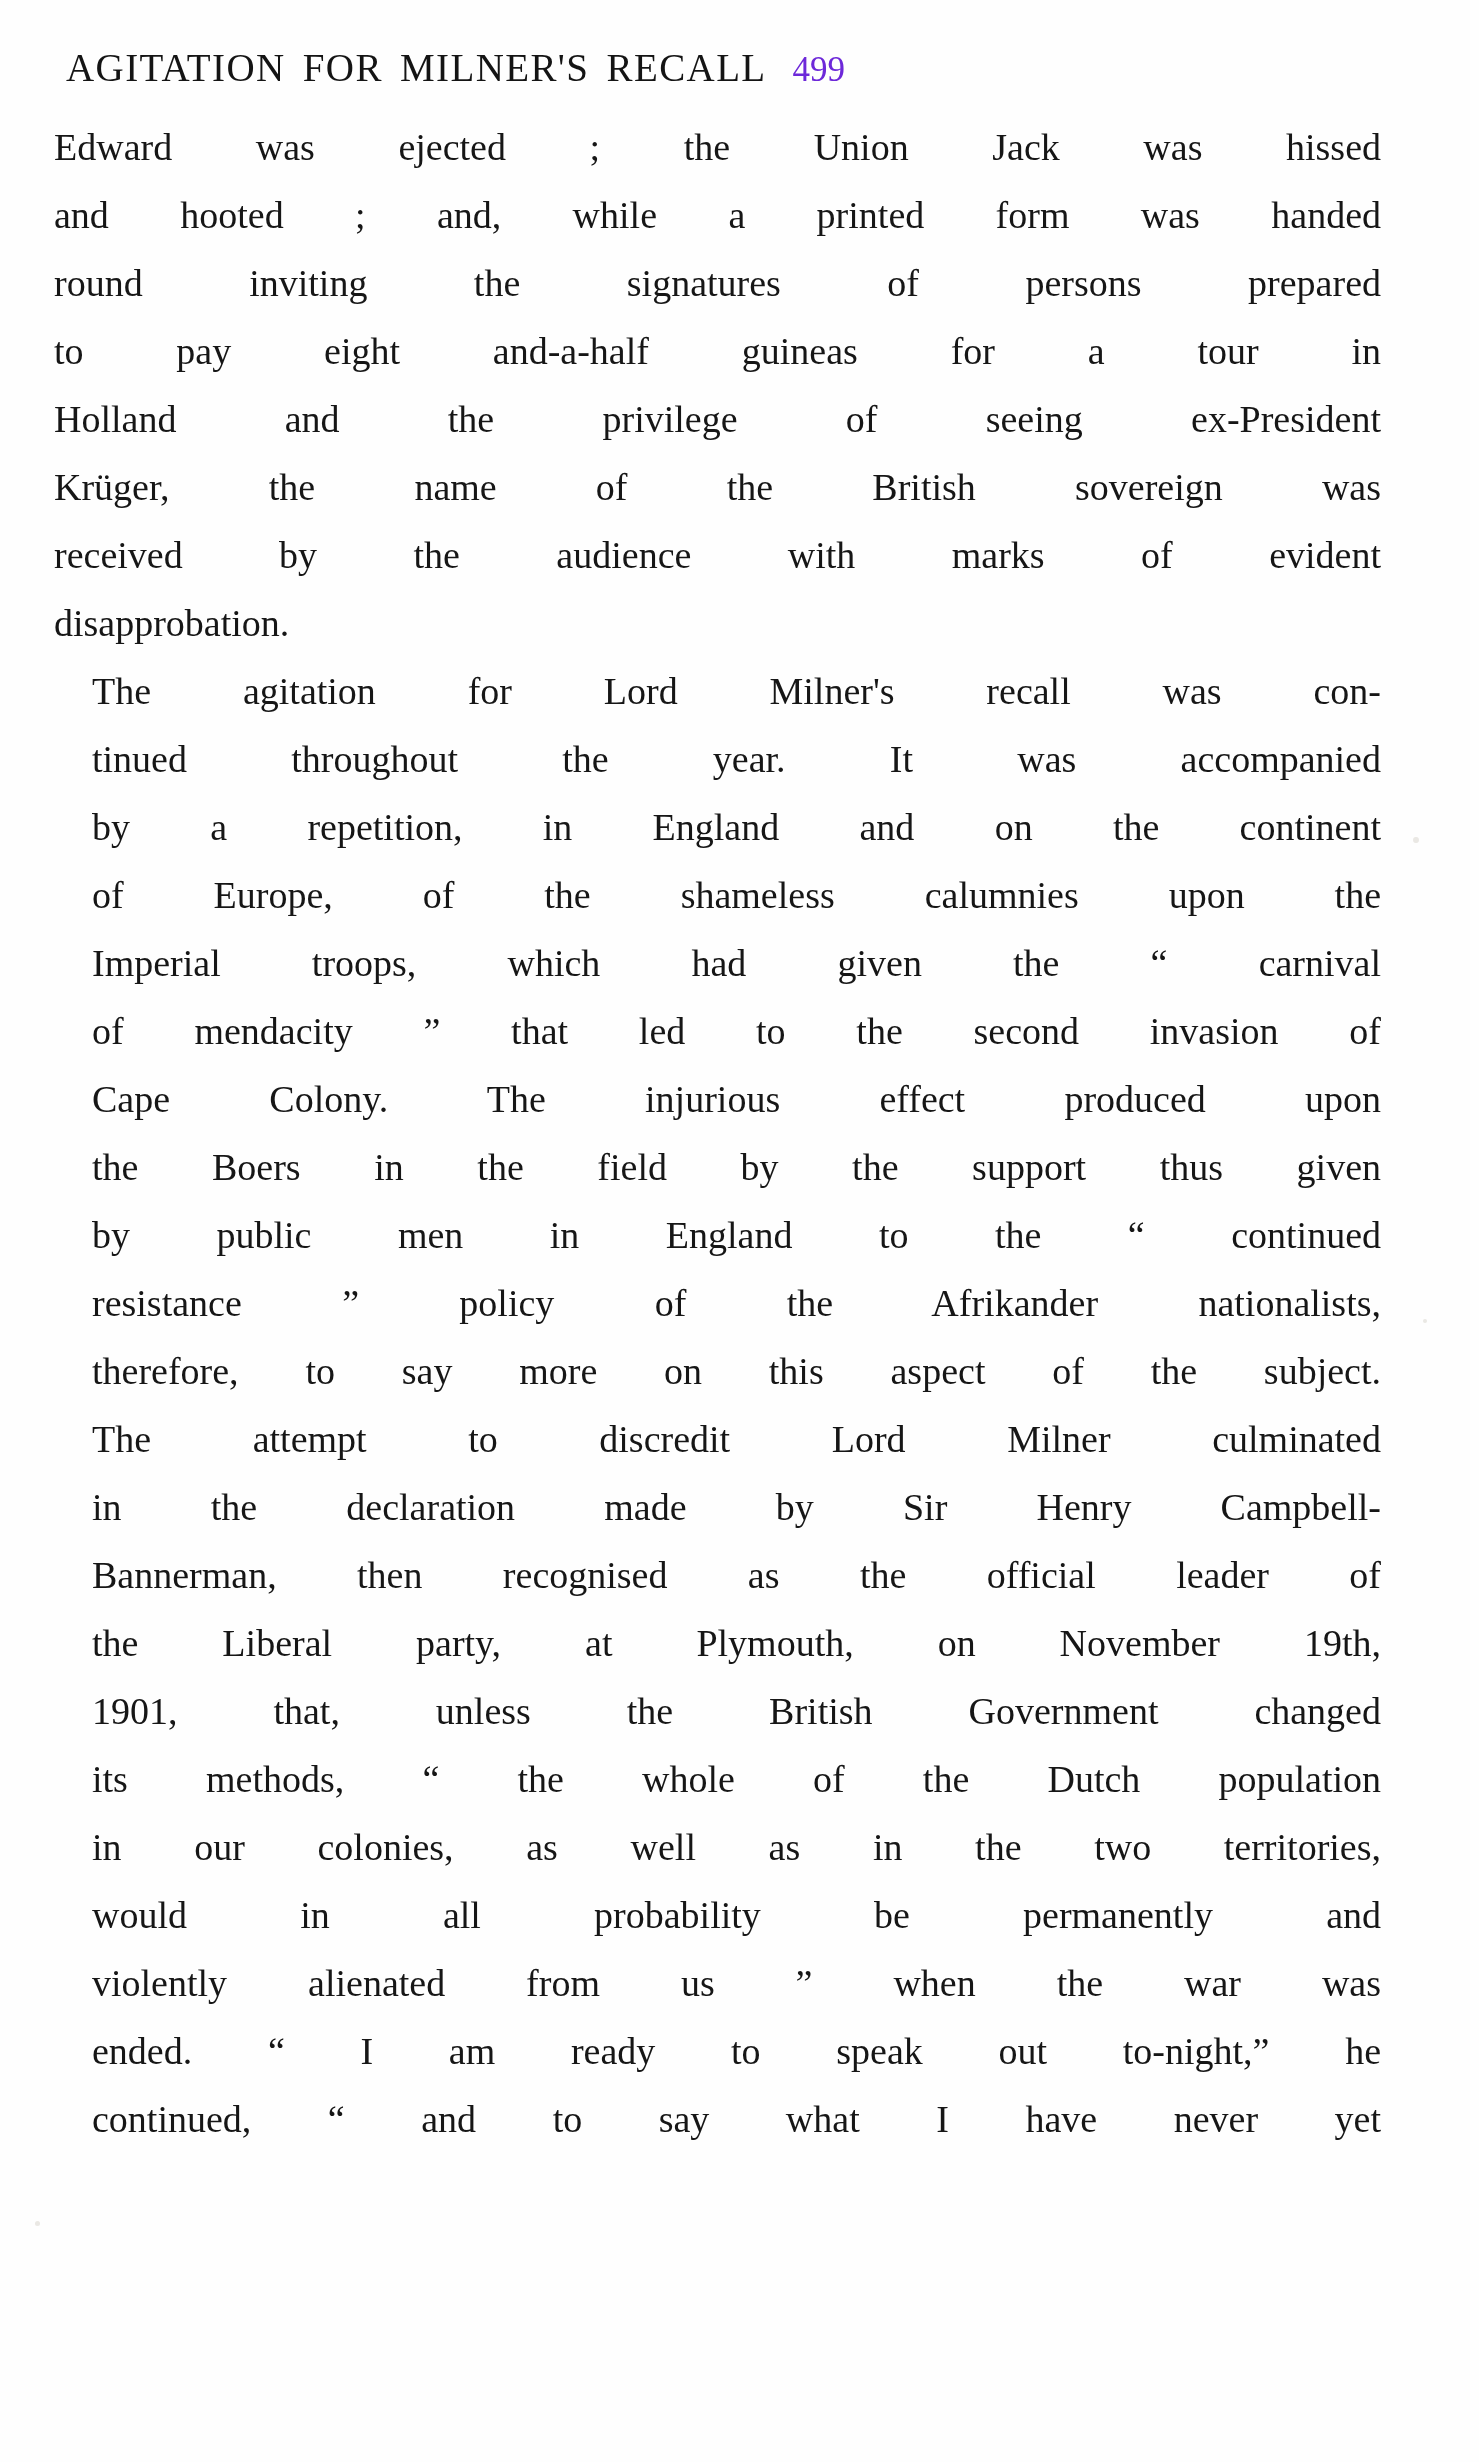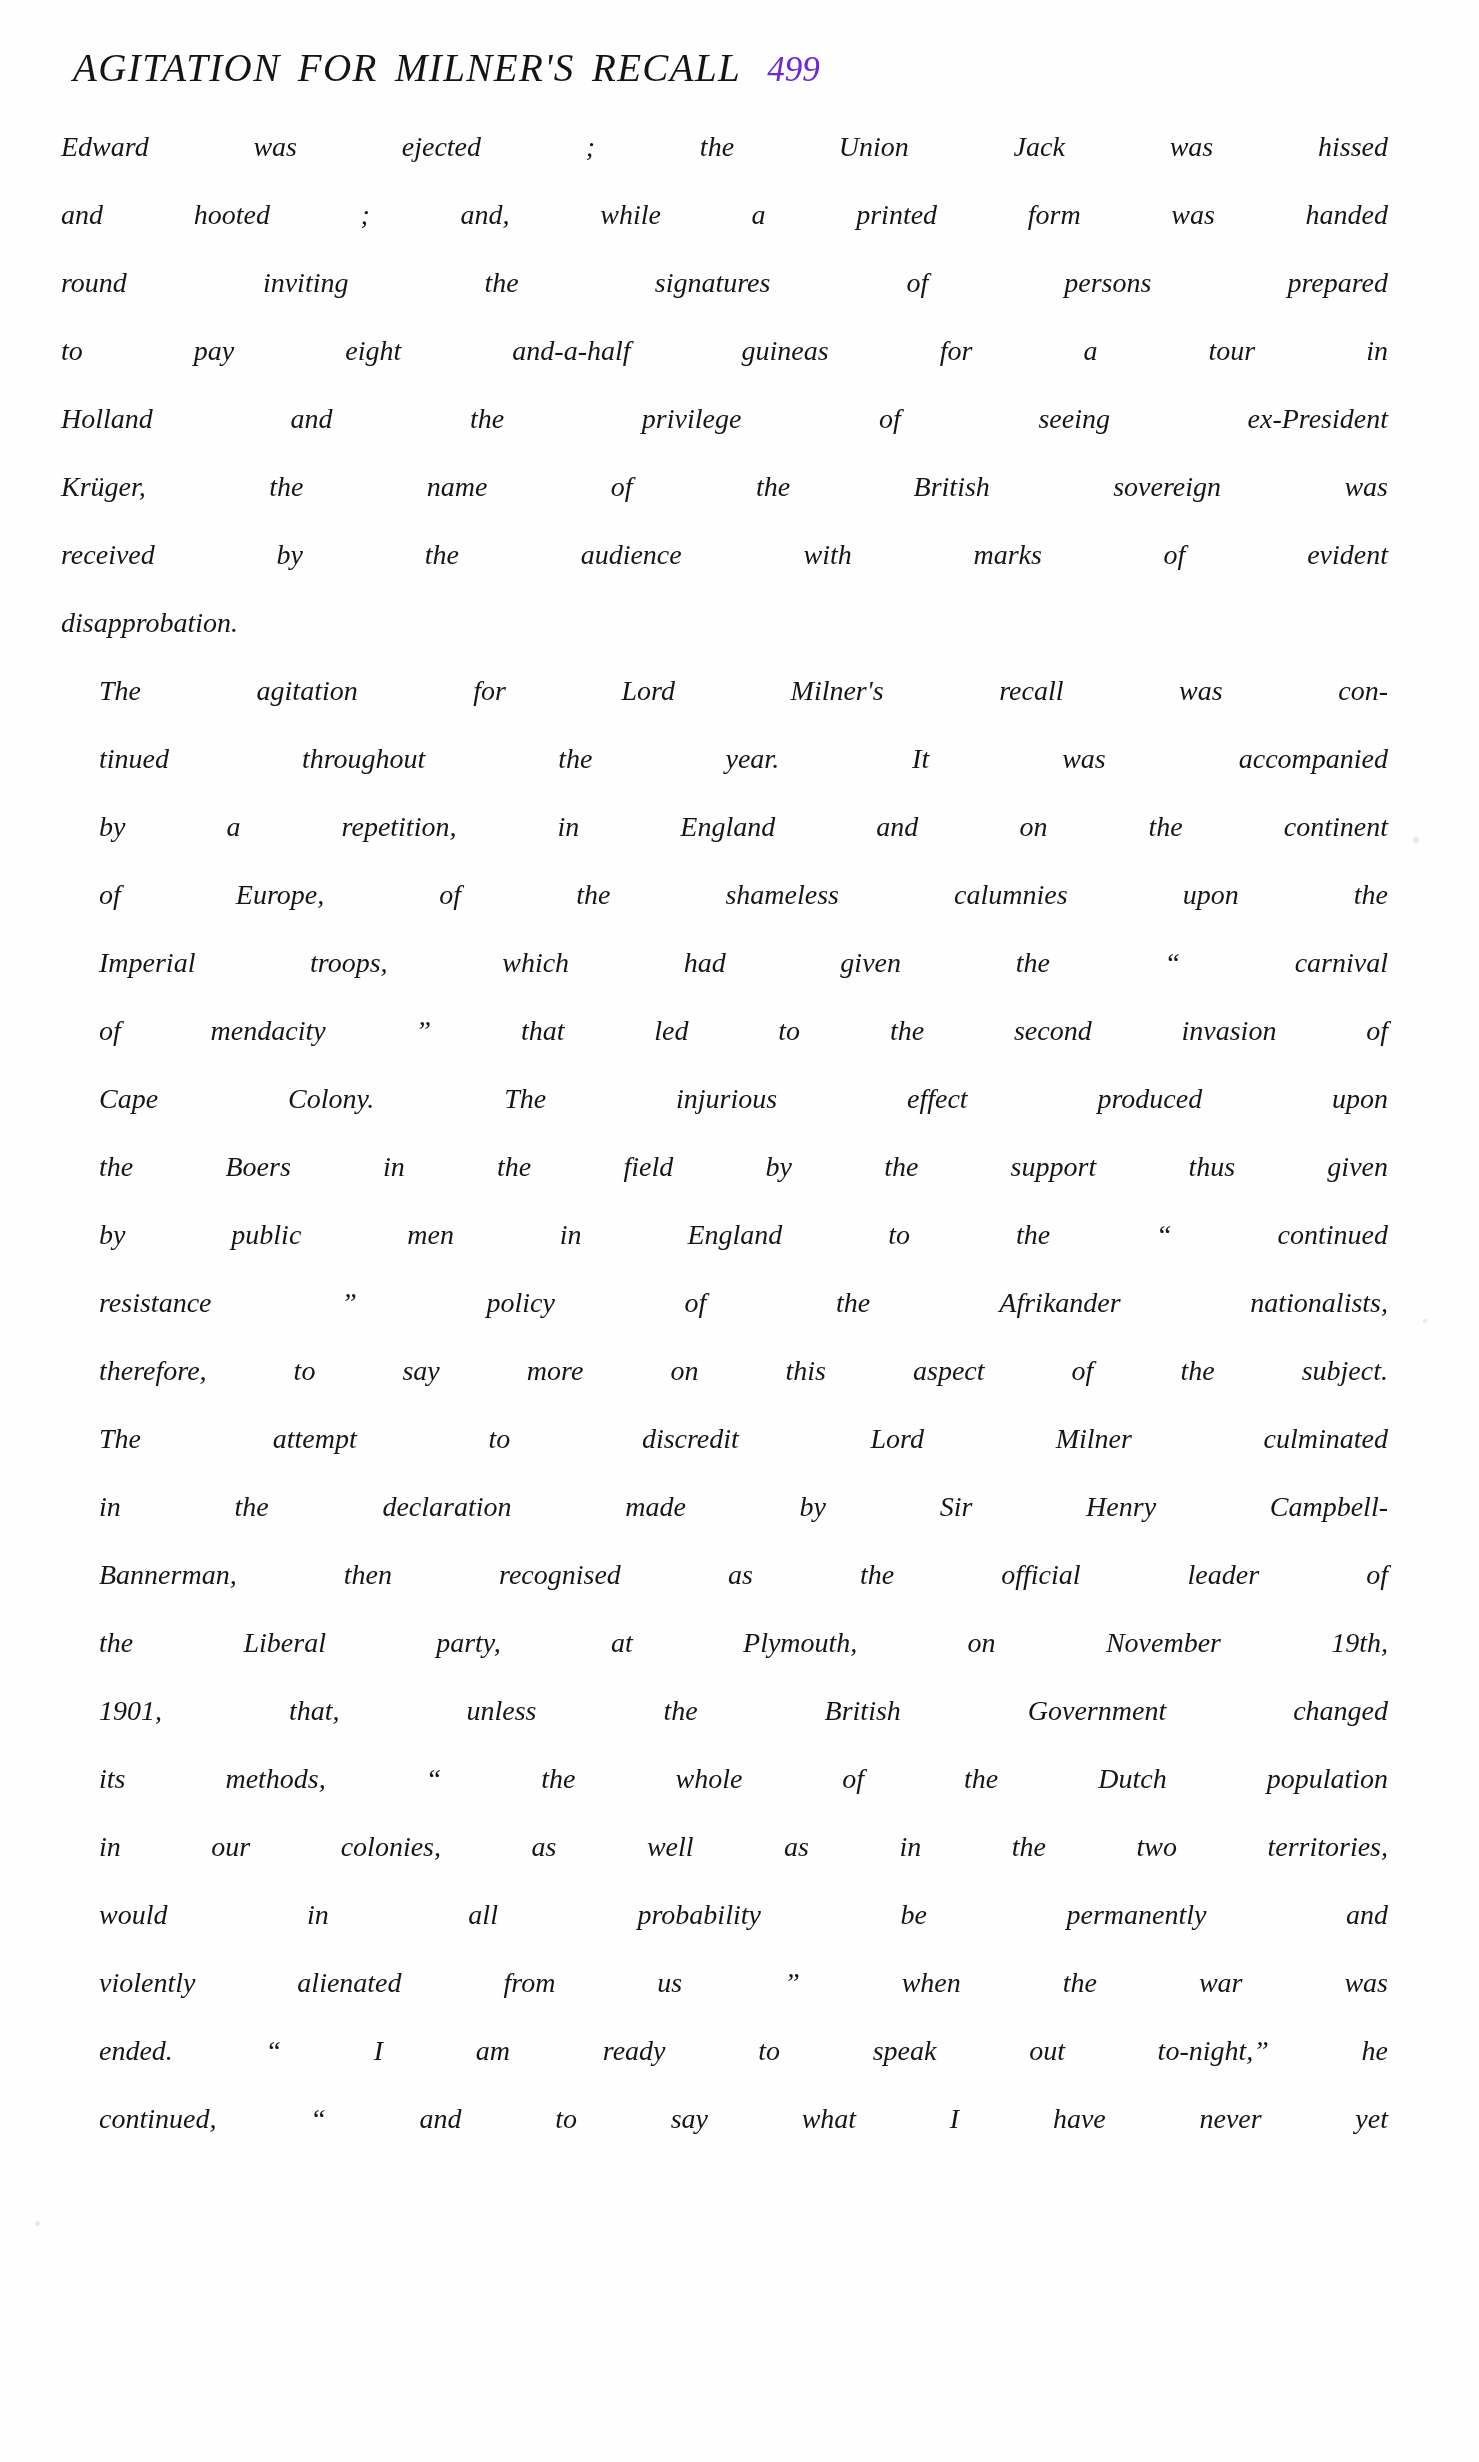--- a/index.html
+++ b/index.html
@@ -17,24 +17,23 @@
   .page {
     position: relative;
     width: 1479px;
     height: 2462px;
     box-sizing: border-box;
     padding: 0;
     background: #fefefe;
   }
   .page-inner {
     position: absolute;
-    left: 61px;
+    left: 54px;
     top: 45px;
     width: 1327px;
-    font-style: italic;
   }
   
   .running-head {
     display: flex;
     align-items: baseline;
     justify-content: flex-start;
     margin-left: 12px;
     margin-bottom: 22.6px;
     white-space: nowrap;
   }
@@ -45,21 +44,21 @@
     font-weight: 400;
     color: #141414;
   }
   .running-head .rh-page {
     font-size: 35px;
     margin-left: 26px;
     color: #6d28d9;
   }
   
   .body-text {
-    font-size: 28px;
+    font-size: 38px;
     line-height: 68px;
     text-align: justify;
     color: #161616;
   }
   .body-text p {
     margin: 0;
   }
   .body-text p.indent {
     text-indent: 38px;
   }

